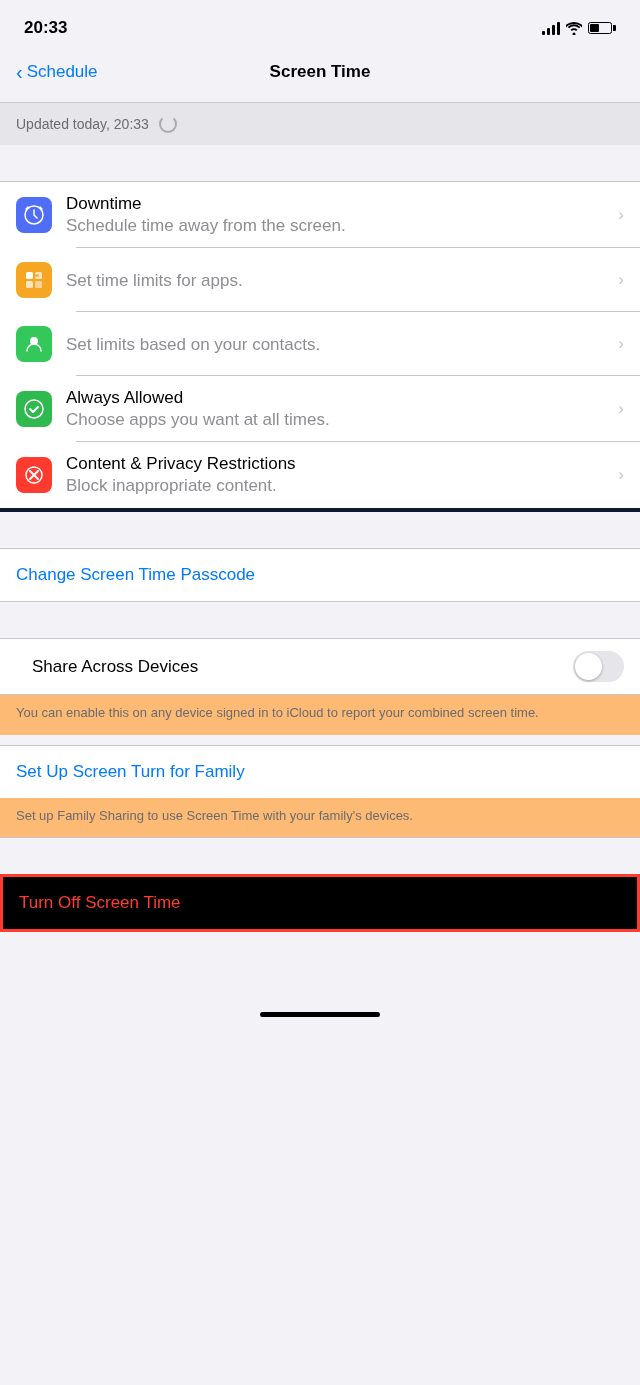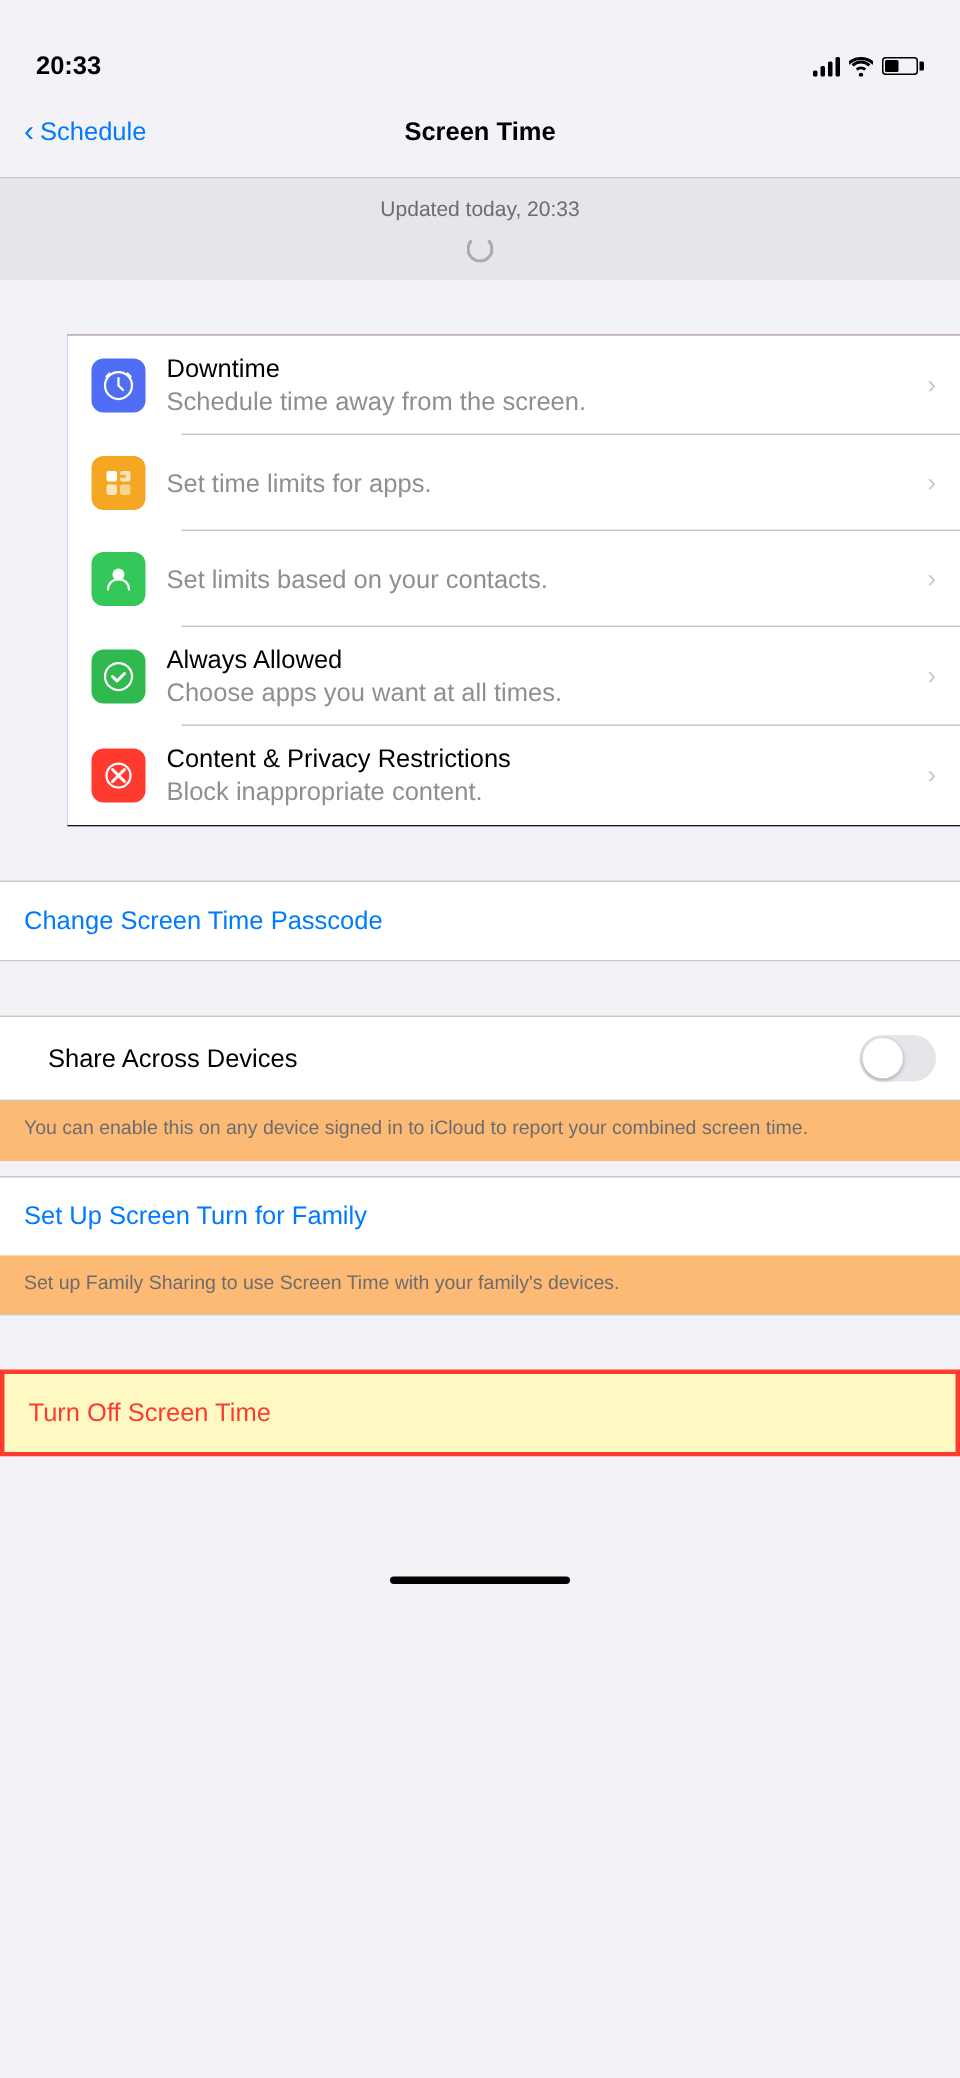--- a/index.html
+++ b/index.html
@@ -13,21 +13,20 @@
     }
 
     
     .status-bar {
       background: #f2f2f7;
       display: flex;
       justify-content: space-between;
       align-items: center;
       padding: 14px 24px 8px 24px;
       height: 50px;
-      margin-top: 16px;
     }
     .status-time {
       font-size: 17px;
       font-weight: 600;
       color: #000;
     }
     .status-icons {
       display: flex;
       align-items: center;
       gap: 6px;
@@ -112,21 +111,20 @@
       margin: 0;
     }
 
     
     .update-banner {
       background: #e5e5ea;
       padding: 12px 16px;
       display: flex;
       align-items: center;
       gap: 10px;
-      flex-direction: column;
     }
     .update-text {
       font-size: 14px;
       color: #6c6c70;
     }
     .spinner {
       width: 18px;
       height: 18px;
       border: 2px solid #aaa;
       border-top-color: transparent;
@@ -139,24 +137,23 @@
       height: 36px;
       background: #f2f2f7;
     }
     .section-gap-small {
       height: 10px;
       background: #f2f2f7;
     }
 
     
     .menu-list {
-      background: #a21caf;
+      background: #0f172a;
       border-top: 1px solid #c8c7cc;
-      border-bottom: 1px solid #0f172a;
-      margin-left: 45px;
+      border-bottom: 4px solid #0f172a;
     }
     .menu-item {
       display: flex;
       align-items: center;
       padding: 12px 16px;
       background: #fff;
       cursor: pointer;
       position: relative;
       min-height: 64px;
     }
@@ -262,21 +259,21 @@
       background: #fdba74;
     }
     .description-text p {
       font-size: 13px;
       color: #6c6c70;
       line-height: 1.5;
     }
 
     
     .turn-off-cell {
-      background: #fef9c3;
+      background: #000000;
       border: 3px solid #ff3b30;
       padding: 16px 16px;
       cursor: pointer;
       margin: 0;
     }
     .turn-off-text {
       font-size: 17px;
       color: #ff3b30;
     }
 

